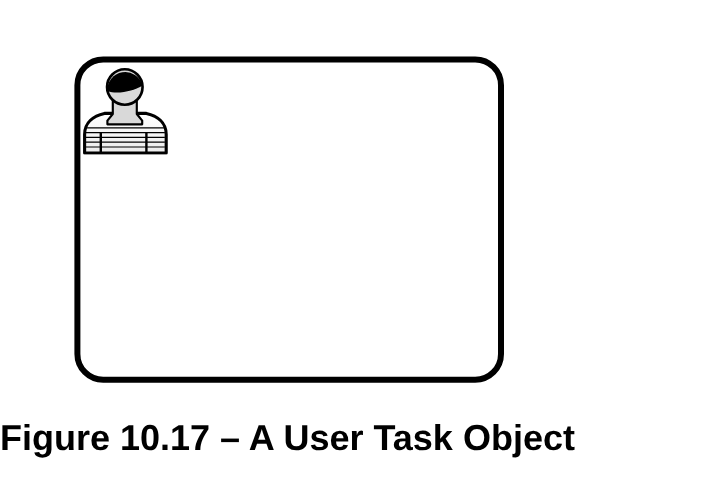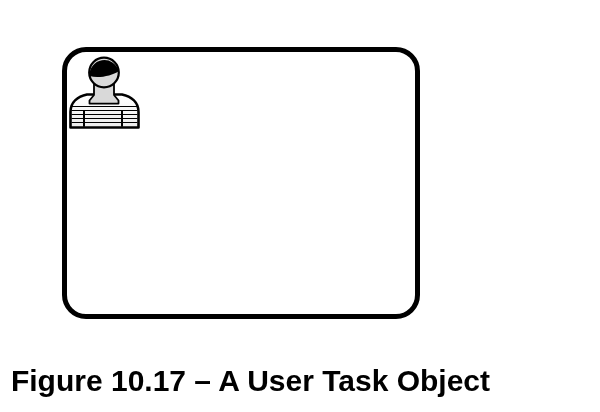--- a/index.html
+++ b/index.html
@@ -29,23 +29,23 @@
   .user-icon {
     position: absolute;
     left: 69px;
     top: 56px;
     width: 71px;
     height: 73px;
   }
   .figure-caption {
     position: absolute;
     left: 0;
-    top: 364px;
+    top: 349px;
     width: 501px;
-    text-align: center;
+    text-align: left;
     font-weight: bold;
     font-size: 30px;
     line-height: 34px;
     color: #000000;
     letter-spacing: 0px;
     white-space: nowrap;
   }
 </style>
 </head>
 <body>

